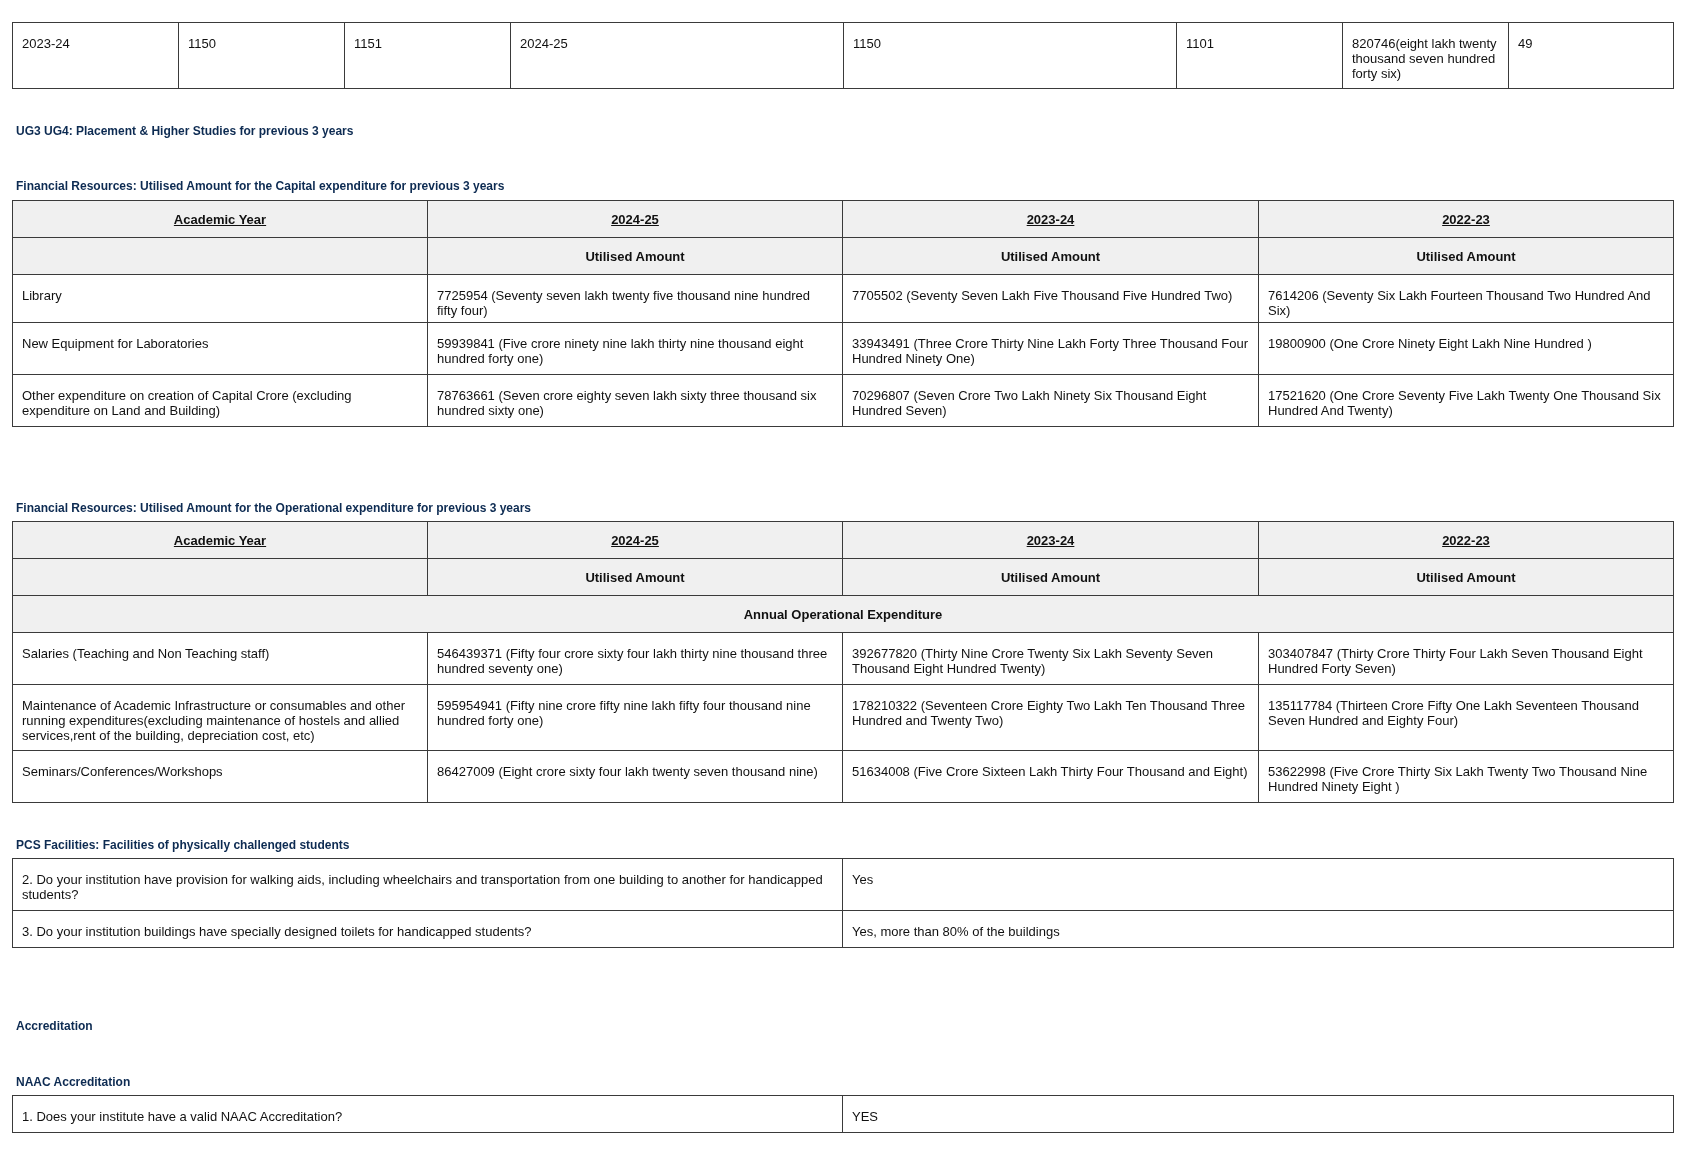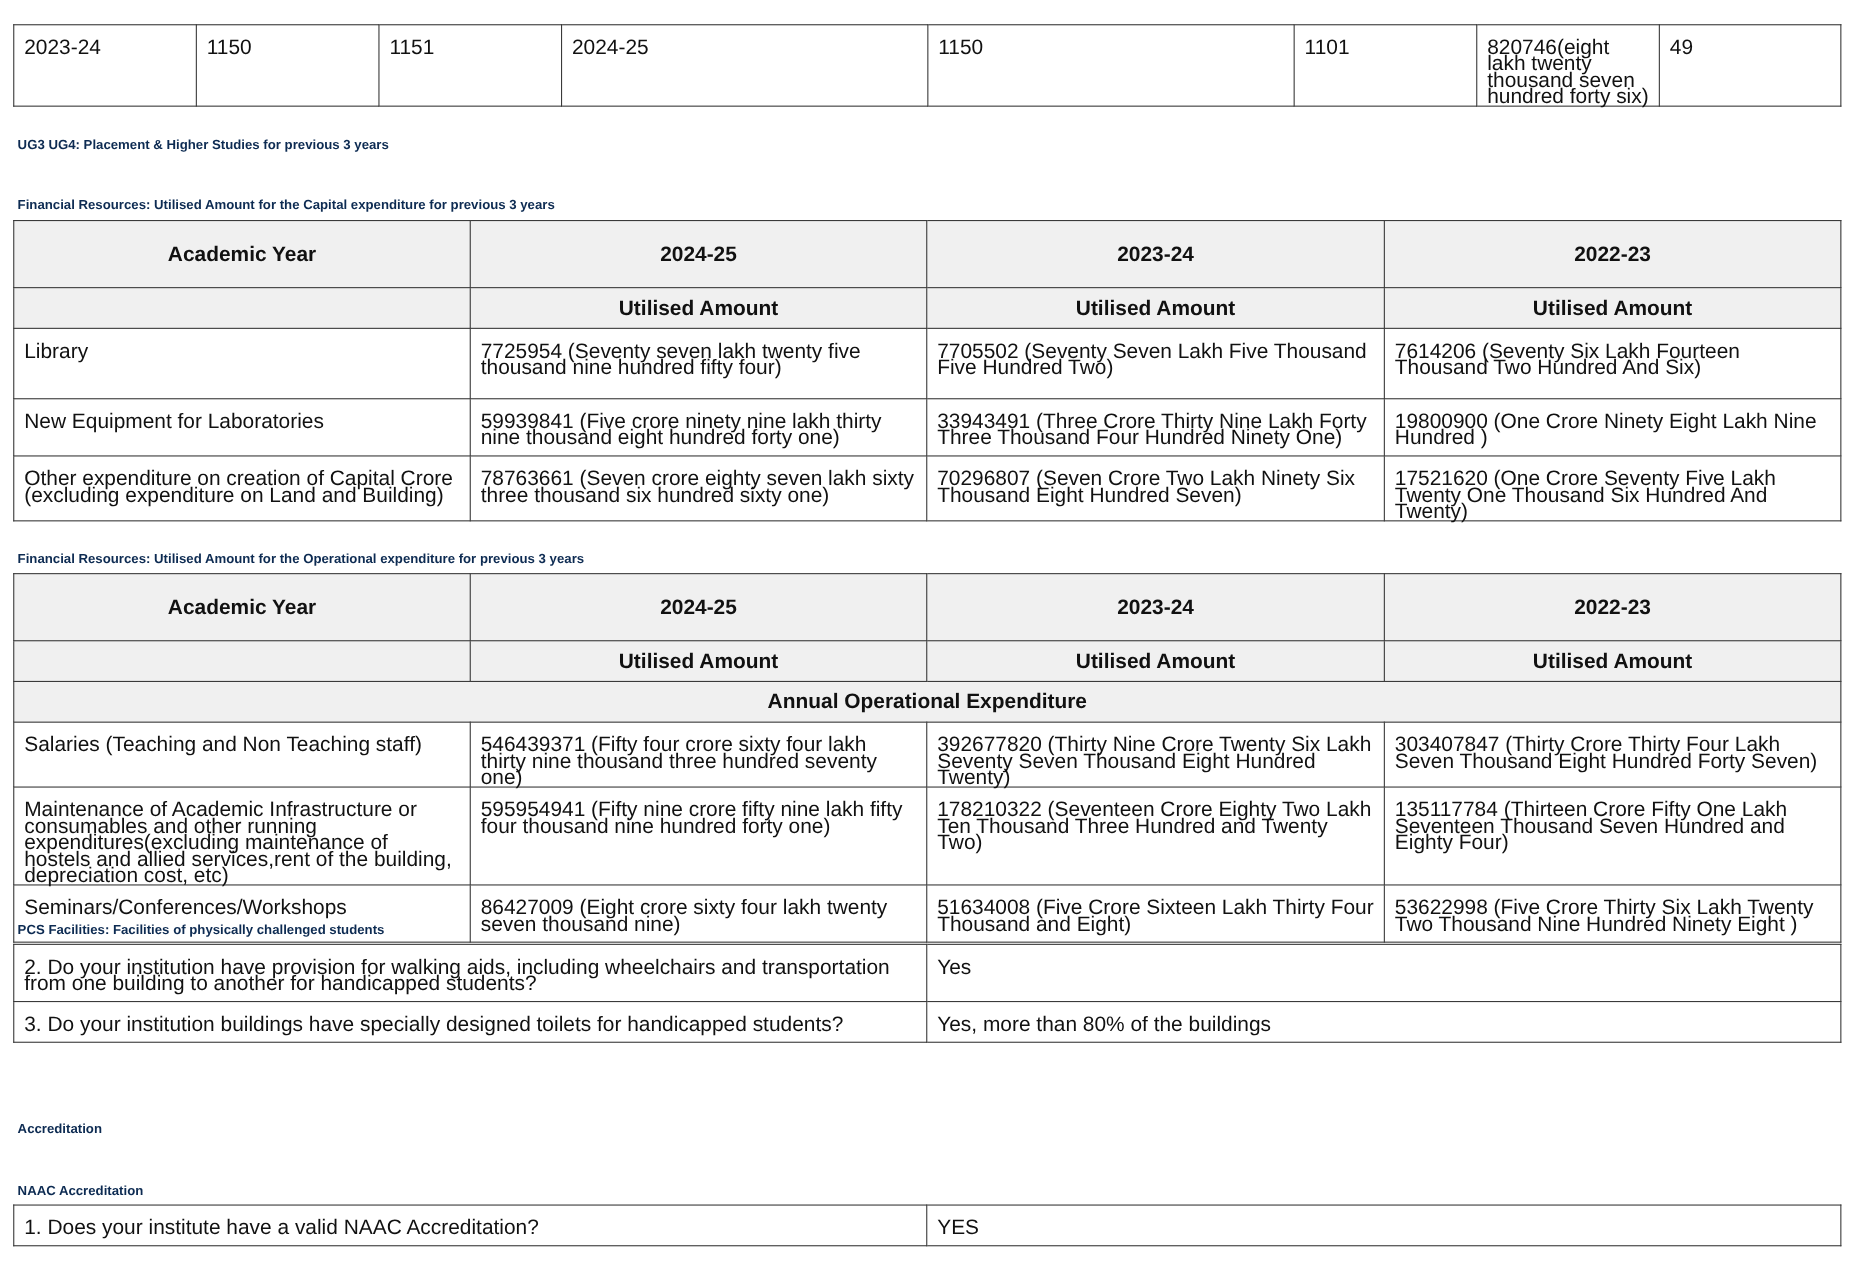--- a/index.html
+++ b/index.html
@@ -3,32 +3,32 @@
 <meta charset="utf-8">
 <style>
   html, body { margin: 0; padding: 0; background: #ffffff; }
   body {
     width: 1684px; height: 1154px; position: relative; overflow: hidden;
     font-family: "Liberation Sans", sans-serif; color: #111;
   }
   .page { position: absolute; left: 12px; top: 0; width: 1661px; }
   table { border-collapse: collapse; width: 1661px; table-layout: fixed; }
   td, th {
-    border: 1.5px solid #3a3a3a; font-size: 19px; line-height: 15px;
+    border: 1.5px solid #3a3a3a; font-size: 13px; line-height: 15px;
     vertical-align: top; text-align: left; padding: 0 9px;
   }
   th { background: #f0f0f0; font-weight: bold; text-align: center; vertical-align: middle; }
   .h { font-weight: bold; color: #0d2b52; font-size: 12px; margin: 0; padding-left: 4px; position: absolute; }
   #t1 { position: absolute; top: 22px; }
   #t1 td { height: 66px; padding-top: 13px; box-sizing: border-box; }
   #t2 { position: absolute; top: 200px; }
   #t3 { position: absolute; top: 521px; }
   #t4 { position: absolute; top: 858px; }
   #t5 { position: absolute; top: 1095px; }
-  .hrow th { height: 36px; padding: 12px; }
+  .hrow th { height: 36px; padding: 0; text-decoration: underline; }
   .srow th { height: 36px; padding: 0; }
   .drow td { padding-top: 13px; box-sizing: border-box; }
   .qrow td { padding-top: 13px; box-sizing: border-box; }
 </style>
 </head>
 <body>
 
 <div class="page">
 
   <table id="t1">
@@ -72,21 +72,21 @@
       <th>2024-25</th>
       <th>2023-24</th>
       <th>2022-23</th>
     </tr>
     <tr class="srow">
       <td style="background:#f0f0f0"></td>
       <th>Utilised Amount</th>
       <th>Utilised Amount</th>
       <th>Utilised Amount</th>
     </tr>
-    <tr class="drow" style="height:64px">
+    <tr class="drow" style="height:48px">
       <td>Library</td>
       <td>7725954 (Seventy seven lakh twenty five thousand nine hundred fifty four)</td>
       <td>7705502 (Seventy Seven Lakh Five Thousand Five Hundred Two)</td>
       <td>7614206 (Seventy Six Lakh Fourteen Thousand Two Hundred And Six)</td>
     </tr>
     <tr class="drow" style="height:52px">
       <td>New Equipment for Laboratories</td>
       <td>59939841 (Five crore ninety nine lakh thirty nine thousand eight hundred forty one)</td>
       <td>33943491 (Three Crore Thirty Nine Lakh Forty Three Thousand Four Hundred Ninety One)</td>
       <td>19800900 (One Crore Ninety Eight Lakh Nine Hundred )</td>

